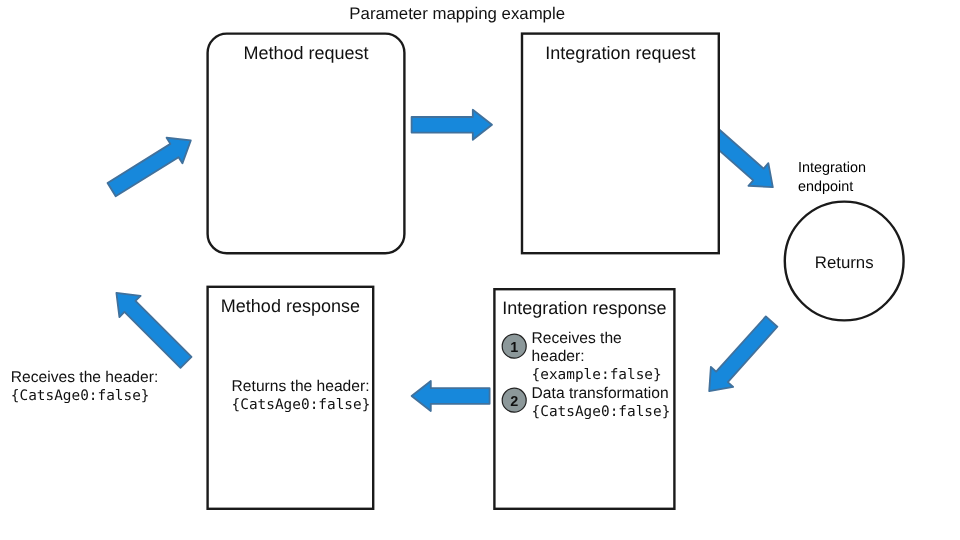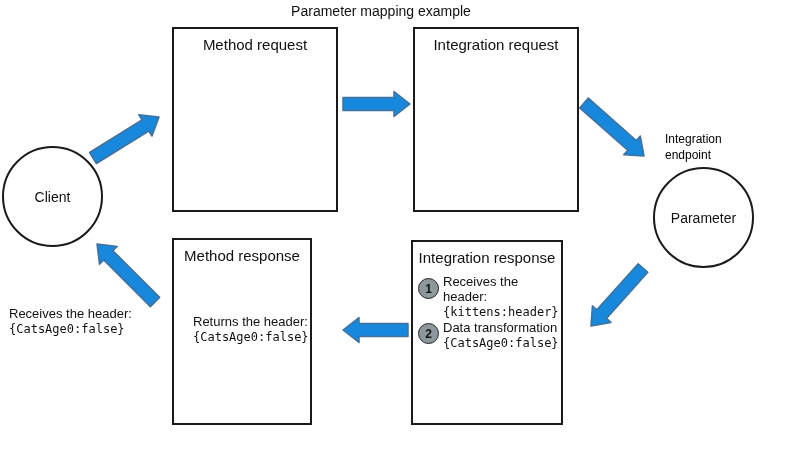--- a/index.html
+++ b/index.html
@@ -46,67 +46,64 @@
       <polygon points="96.4,163.5 148.8,131.0 152.0,136.1 159.0,117.0 138.8,114.8 142.0,119.9 89.6,152.5" fill="#1788DB" stroke="#41719C" stroke-width="1.5" stroke-linejoin="round"></polygon>
       <polygon points="343.0,110.5 394.0,110.5 394.0,116.5 410.0,104.0 394.0,91.5 394.0,97.5 343.0,97.5" fill="#1788DB" stroke="#41719C" stroke-width="1.5" stroke-linejoin="round"></polygon>
       <polygon points="579.7,107.9 627.7,150.3 623.7,154.8 644.0,156.0 640.3,136.0 636.3,140.5 588.3,98.1" fill="#1788DB" stroke="#41719C" stroke-width="1.5" stroke-linejoin="round"></polygon>
       <polygon points="638.2,263.7 596.8,309.7 592.4,305.7 591.0,326.0 611.0,322.4 606.5,318.4 647.8,272.3" fill="#1788DB" stroke="#41719C" stroke-width="1.5" stroke-linejoin="round"></polygon>
       <polygon points="408.0,323.5 359.0,323.5 359.0,317.5 343.0,330.0 359.0,342.5 359.0,336.5 408.0,336.5" fill="#1788DB" stroke="#41719C" stroke-width="1.5" stroke-linejoin="round"></polygon>
       <polygon points="159.6,297.4 112.9,250.7 117.2,246.5 97.0,244.0 99.5,264.2 103.7,259.9 150.4,306.6" fill="#1788DB" stroke="#41719C" stroke-width="1.5" stroke-linejoin="round"></polygon>
     </svg>
 
   <div class="abs diagram-title">Parameter mapping example</div>
 
-  <div class="node" style="left:2px;top:146px;width:101px;height:101px;">
-    <span>Client</span>
-  </div>
 
   <div class="note" style="left:9px;top:306px;">
     <div class="small-text">Receives the header:</div>
     <div class="mono">{CatsAge0:false}</div>
   </div>
 
-  <div class="box" style="left:172px;top:27px;width:166px;height:185px;">
+  <div class="box" style="left:172px;top:27px;width:166px;height:185px;border-radius:17px;">
     <div class="box-title">Method request</div>
   </div>
 
-  <div class="box" style="left:413px;top:27px;width:166px;height:185px;">
+  <div class="box" style="left:434px;top:27px;width:166px;height:185px;">
     <div class="box-title">Integration request</div>
   </div>
 
   <div class="box" style="left:172px;top:238px;width:140px;height:187px;">
     <div class="box-title">Method response</div>
     <div class="body-text" style="left:19px;top:74px;">
       <div class="small-text">Returns the header:</div>
       <div class="mono">{CatsAge0:false}</div>
     </div>
   </div>
 
   <div class="box" style="left:411px;top:240px;width:152px;height:185px;">
     <div class="box-title">Integration response</div>
 
     <div class="step-badge" style="left: 5px; top: 36px; background: rgb(140, 152, 154);">
       <span>1</span>
     </div>
     <div class="step-text" style="left:30px;top:32px;">
       <div class="small-text">Receives the header:</div>
-      <div class="mono">{kittens:header}</div>
+      <div class="mono">{example:false}</div>
     </div>
 
     <div class="step-badge" style="left: 5px; top: 81px; background: rgb(140, 152, 154);">
       <span>2</span>
     </div>
     <div class="step-text" style="left:30px;top:78px;">
       <div class="small-text">Data transformation</div>
       <div class="mono">{CatsAge0:false}</div>
     </div>
   </div>
 
   <div class="endpoint-label" style="left:665px;top:131px;">
     <div>Integration</div>
     <div>endpoint</div>
   </div>
 
   <div class="node" style="left:653px;top:167px;width:101px;height:101px;">
-    <span>Parameter</span>
+    <span>Returns</span>
   </div>
 
 </div>
 
 </body></html>

